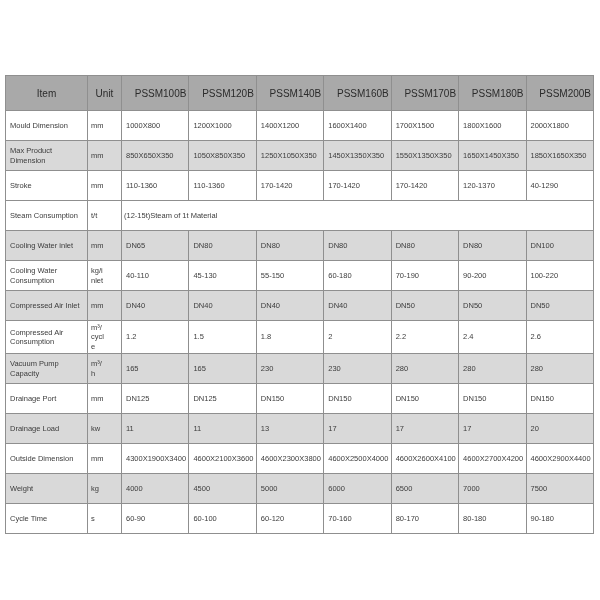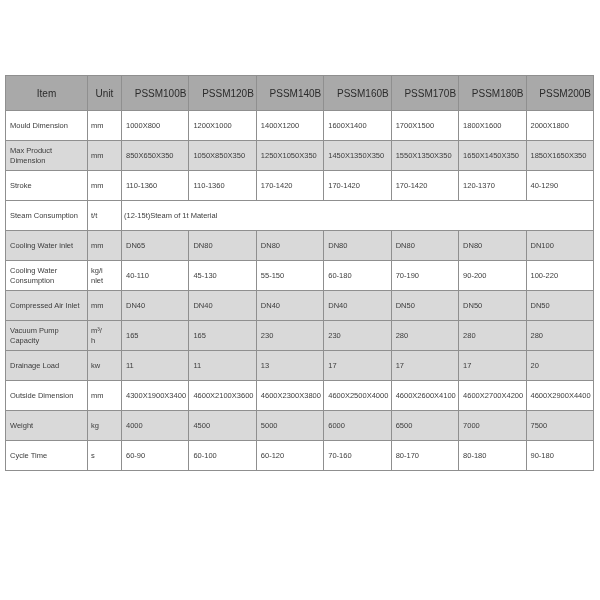--- a/index.html
+++ b/index.html
@@ -157,31 +157,53 @@
           <td>Compressed Air Inlet</td>
           <td class="unit-cell">mm</td>
           <td>DN40</td>
           <td>DN40</td>
           <td>DN40</td>
           <td>DN40</td>
           <td>DN50</td>
           <td>DN50</td>
           <td>DN50</td>
         </tr>
+        <tr>
+          <td>Compressed Air Consumption</td>
+          <td class="unit-cell">m³/cycle</td>
+          <td>1.2</td>
+          <td>1.5</td>
+          <td>1.8</td>
+          <td>2</td>
+          <td>2.2</td>
+          <td>2.4</td>
+          <td>2.6</td>
+        </tr>
         <tr class="alt">
           <td>Vacuum Pump Capacity</td>
           <td class="unit-cell">m³/h</td>
           <td>165</td>
           <td>165</td>
           <td>230</td>
           <td>230</td>
           <td>280</td>
           <td>280</td>
           <td>280</td>
         </tr>
+        <tr>
+          <td>Drainage Port</td>
+          <td class="unit-cell">mm</td>
+          <td>DN125</td>
+          <td>DN125</td>
+          <td>DN150</td>
+          <td>DN150</td>
+          <td>DN150</td>
+          <td>DN150</td>
+          <td>DN150</td>
+        </tr>
         <tr class="alt">
           <td>Drainage Load</td>
           <td class="unit-cell">kw</td>
           <td>11</td>
           <td>11</td>
           <td>13</td>
           <td>17</td>
           <td>17</td>
           <td>17</td>
           <td>20</td>

